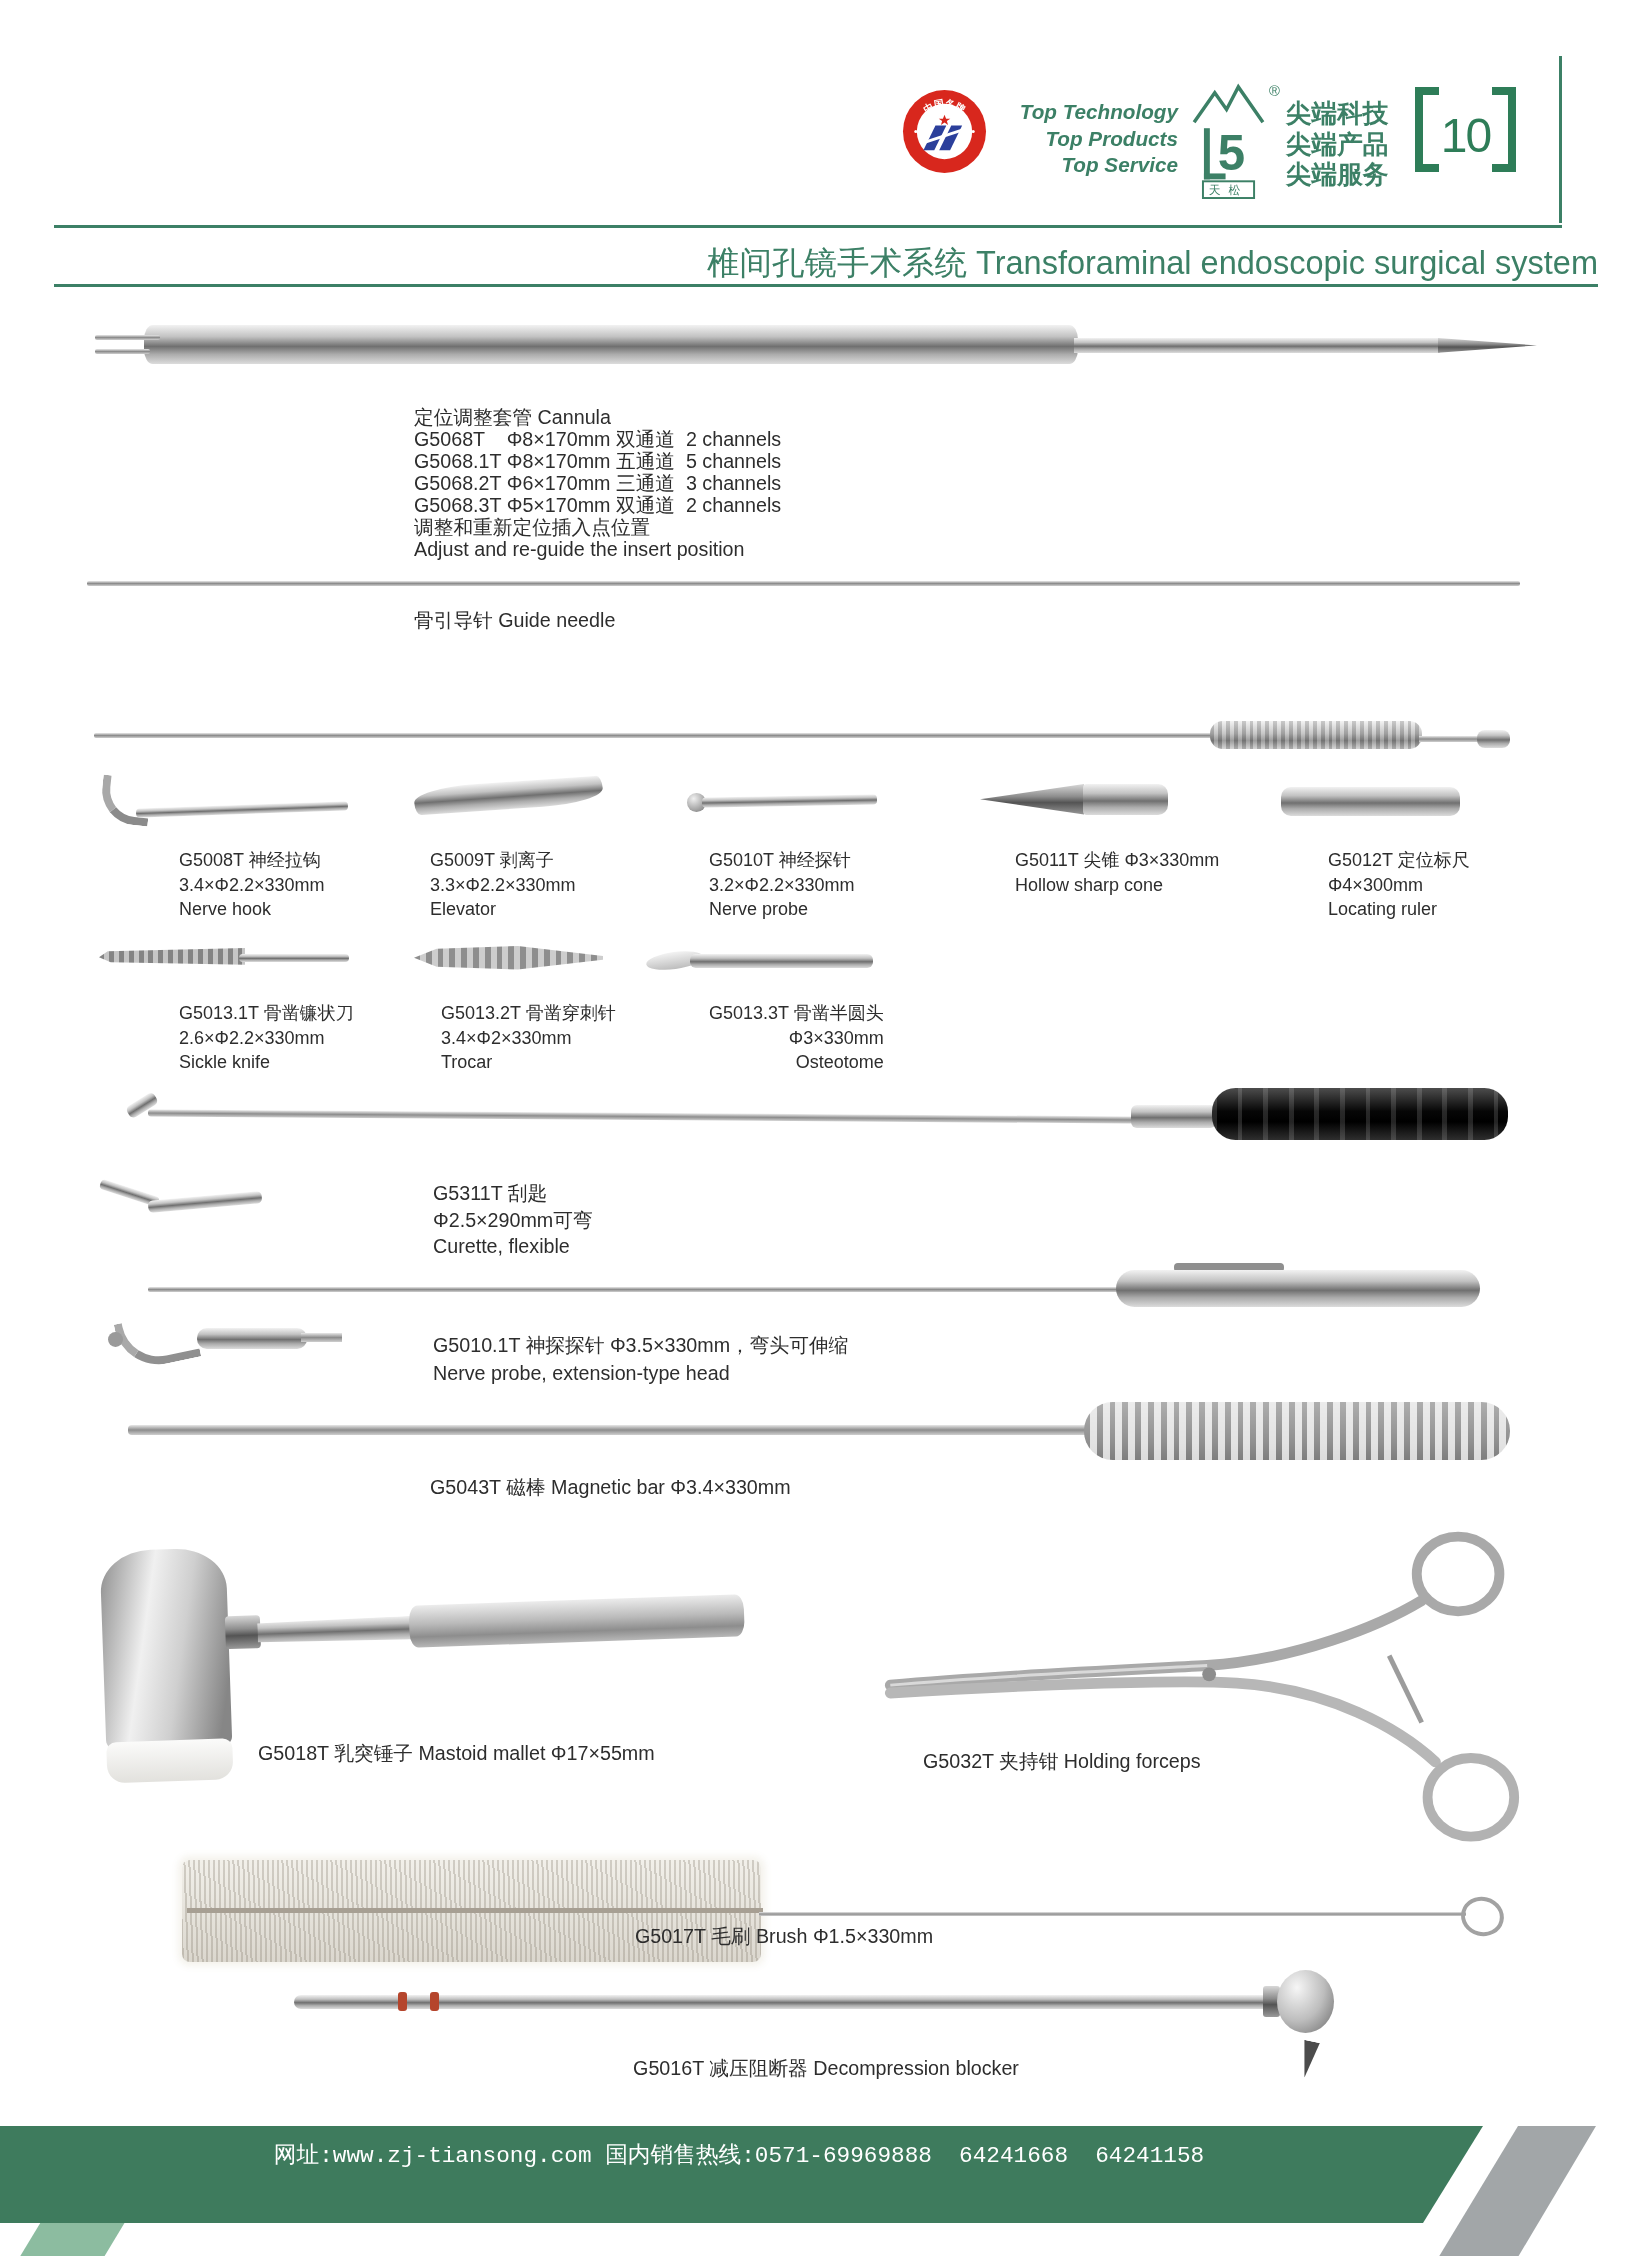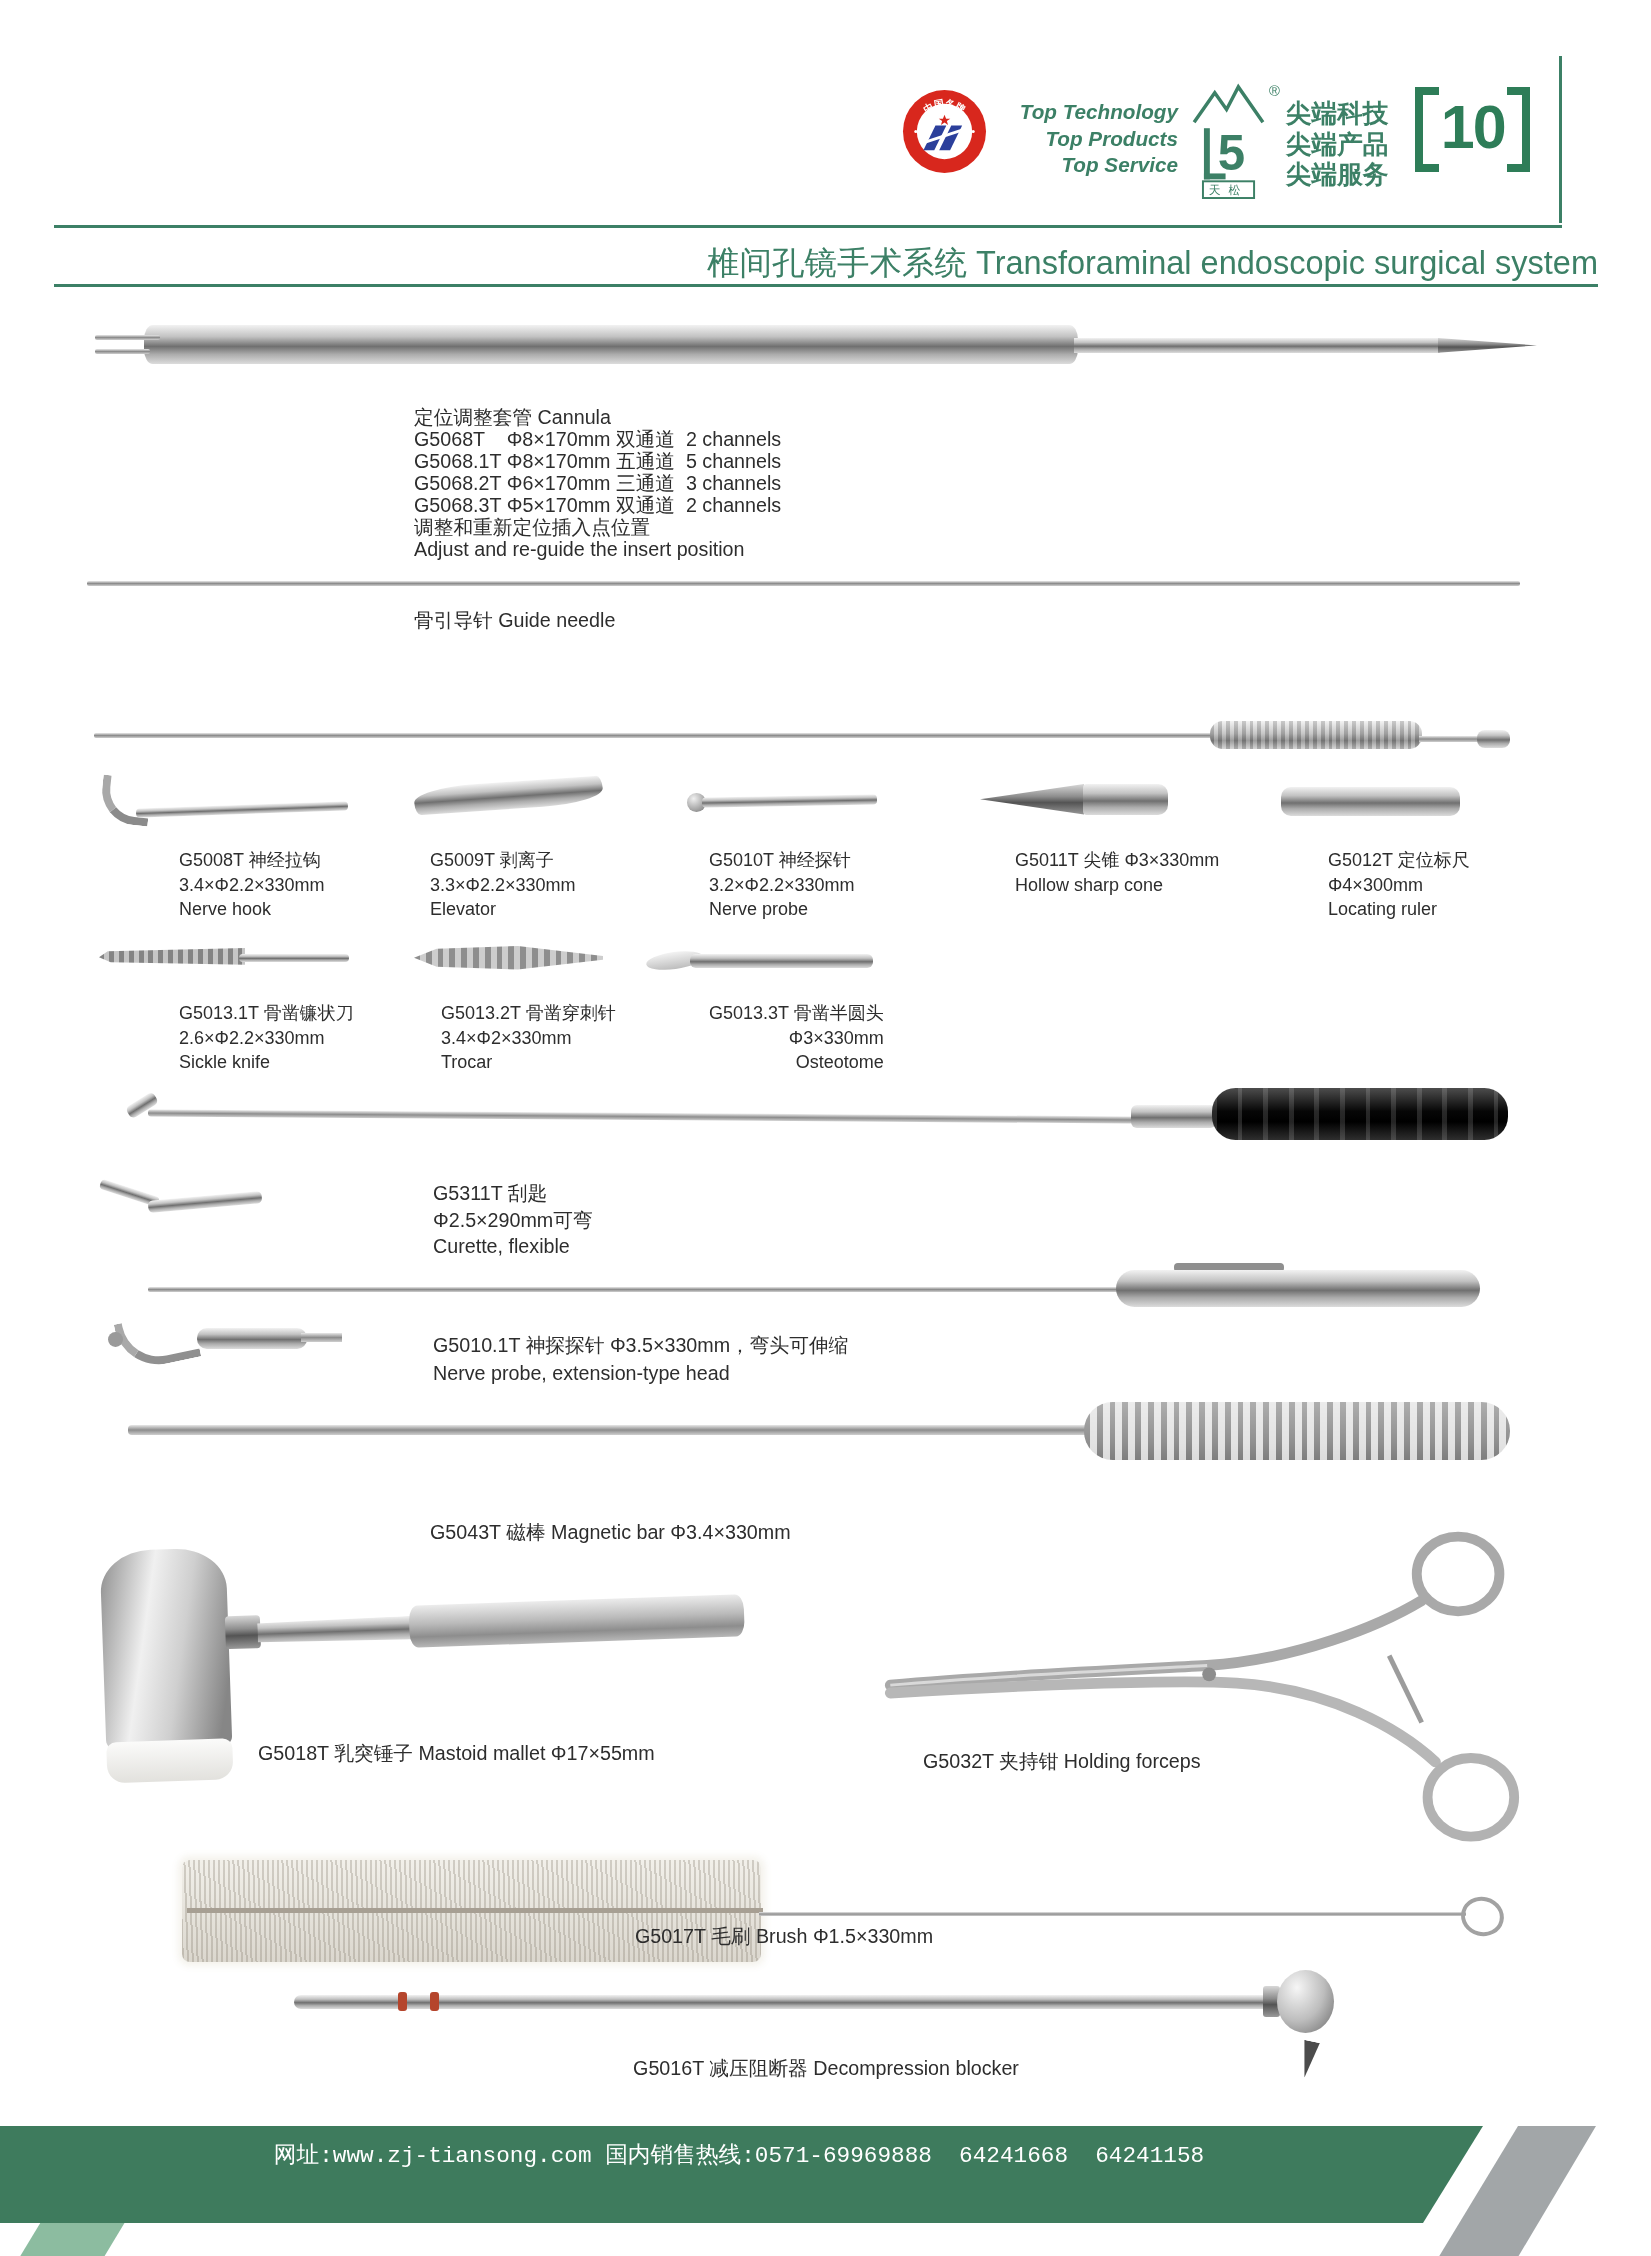--- a/index.html
+++ b/index.html
@@ -12,21 +12,21 @@
   #badge{left:902px;top:89px;width:85px;height:85px;}
   #slogan-en{left:993px;top:99px;width:185px;text-align:right;color:#3c8066;
              font-size:20.7px;line-height:26.6px;font-weight:bold;font-style:italic;}
   #ts-logo{left:1184px;top:83px;width:91px;height:116px;}
   #ts-reg{left:1269px;top:83px;font-size:14.8px;color:#3c8066;}
   #slogan-cn{left:1286px;top:98px;width:138px;color:#3c8066;font-size:25.6px;line-height:30.5px;font-weight:600;}
   #pagenum{left:1415px;top:87px;height:85px;display:flex;align-items:stretch;}
   .brk{width:15.8px;border:8.9px solid #2e7d58;}
   .brk.l{border-right:none;}
   .brk.r{border-left:none;}
-  #pagenum .num{font-size:61px;font-weight:bold;color:#2e7d58;line-height:81px;padding:0 2px;letter-spacing:-2px;}
+  #pagenum .num{font-size:48px;font-weight:normal;color:#2e7d58;line-height:81px;padding:0 2px;letter-spacing:-2px;margin-top:8px;}
   #hdr-vline{left:1559px;top:56px;width:3px;height:167px;background:#3c8066;}
   #hdr-hline{left:54px;top:225px;width:1508px;height:3px;background:#3c8066;}
   #page-title{left:197px;top:242px;width:1401px;text-align:right;color:#3c8066;font-size:32.5px;}
   #title-line{left:54px;top:284px;width:1544px;height:3px;background:#3c8066;}
 
   
   .met{background:linear-gradient(to bottom,#f2f2f2,#c2c2c2 30%,#707070 55%,#ababab 75%,#dcdcdc);}
   .met-thin{background:linear-gradient(to bottom,#e8e8e8,#8d8d8d 50%,#cfcfcf);}
   .met-dark{background:linear-gradient(to bottom,#d8d8d8,#8e8e8e 40%,#545454 60%,#9a9a9a);}
 
@@ -102,21 +102,21 @@
   #ext-sleeve{left:197px;top:1328px;width:110px;height:20.7px;border-radius:9.9px;}
   #ext-stub{left:301px;top:1333px;width:41px;height:8.9px;}
   #ext-text{left:433px;top:1332px;font-size:19.7px;line-height:27.6px;}
 
   
   #mag-shaft{left:128px;top:1425px;width:960px;height:9.9px;border-radius:3.9px;}
   #mag-handle{left:1084px;top:1402px;width:426px;height:58px;border-radius:28.6px;
     background:linear-gradient(to bottom,rgba(255,255,255,.65),rgba(0,0,0,.28)),
                repeating-linear-gradient(90deg,#8f8f8f 0 5.9px,#e3e3e3 5.9px 12.8px);
     background-blend-mode:soft-light,normal;}
-  #mag-text{left:430px;top:1474px;font-size:19.7px;margin-top:45px;}
+  #mag-text{left:430px;top:1474px;font-size:19.7px;}
 
   
   #mallet{left:94px;top:1532px;width:680px;height:286px;transform:rotate(-2deg);}
   #mallet-head{left:9.9px;top:7.9px;width:126px;height:199px;border-radius:51px 51px 11.8px 11.8px/41px 41px 9.9px 9.9px;
     background:linear-gradient(100deg,#8d8d8d,#f0f0f0 35%,#cfcfcf 60%,#868686 92%);}
   #mallet-cap{left:9.9px;top:199px;width:126px;height:41px;border-radius:9.9px 9.9px 17.7px 17.7px;
     background:linear-gradient(to bottom,#fbfbfa,#e2e1dd);}
   #mallet-ferrule{left:133px;top:77px;width:35px;height:33px;border-radius:3.9px;}
   #mallet-shaft{left:165px;top:83px;width:156px;height:23.6px;clip-path:polygon(0 10%,100% 0,100% 100%,0 90%);}
   #mallet-grip{left:317px;top:73px;width:335px;height:42px;border-radius:8.9px/14.8px;

